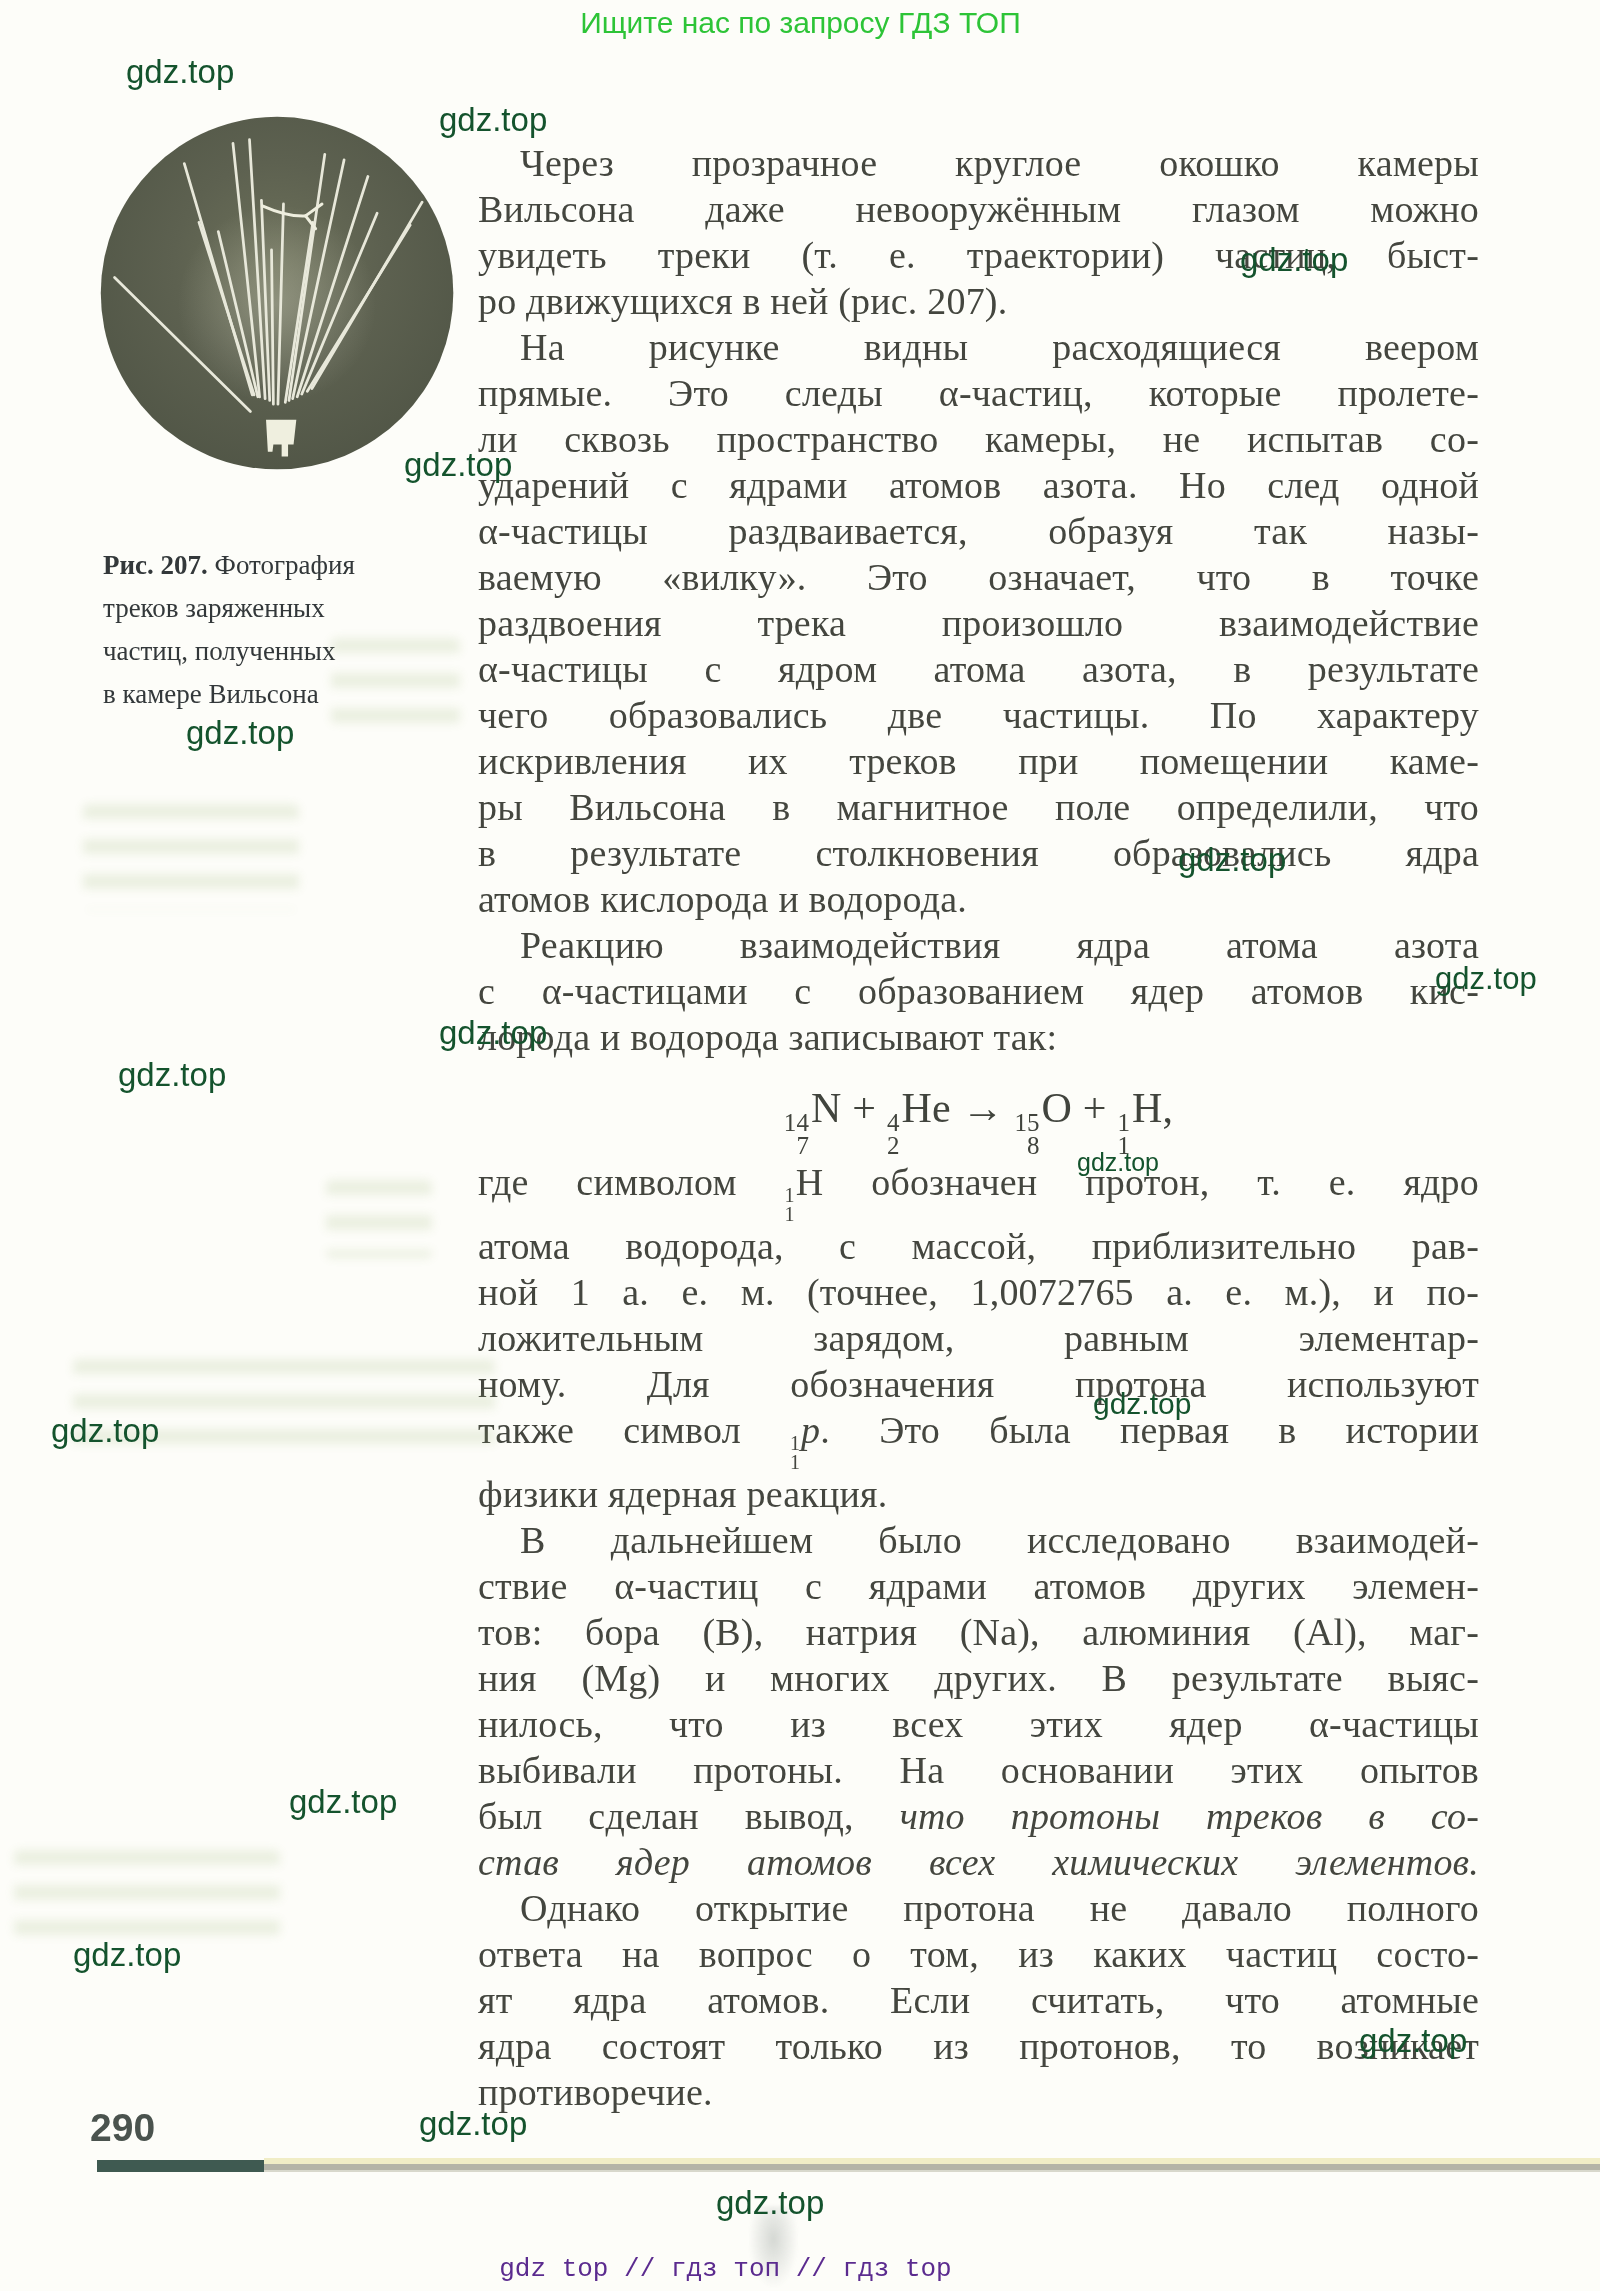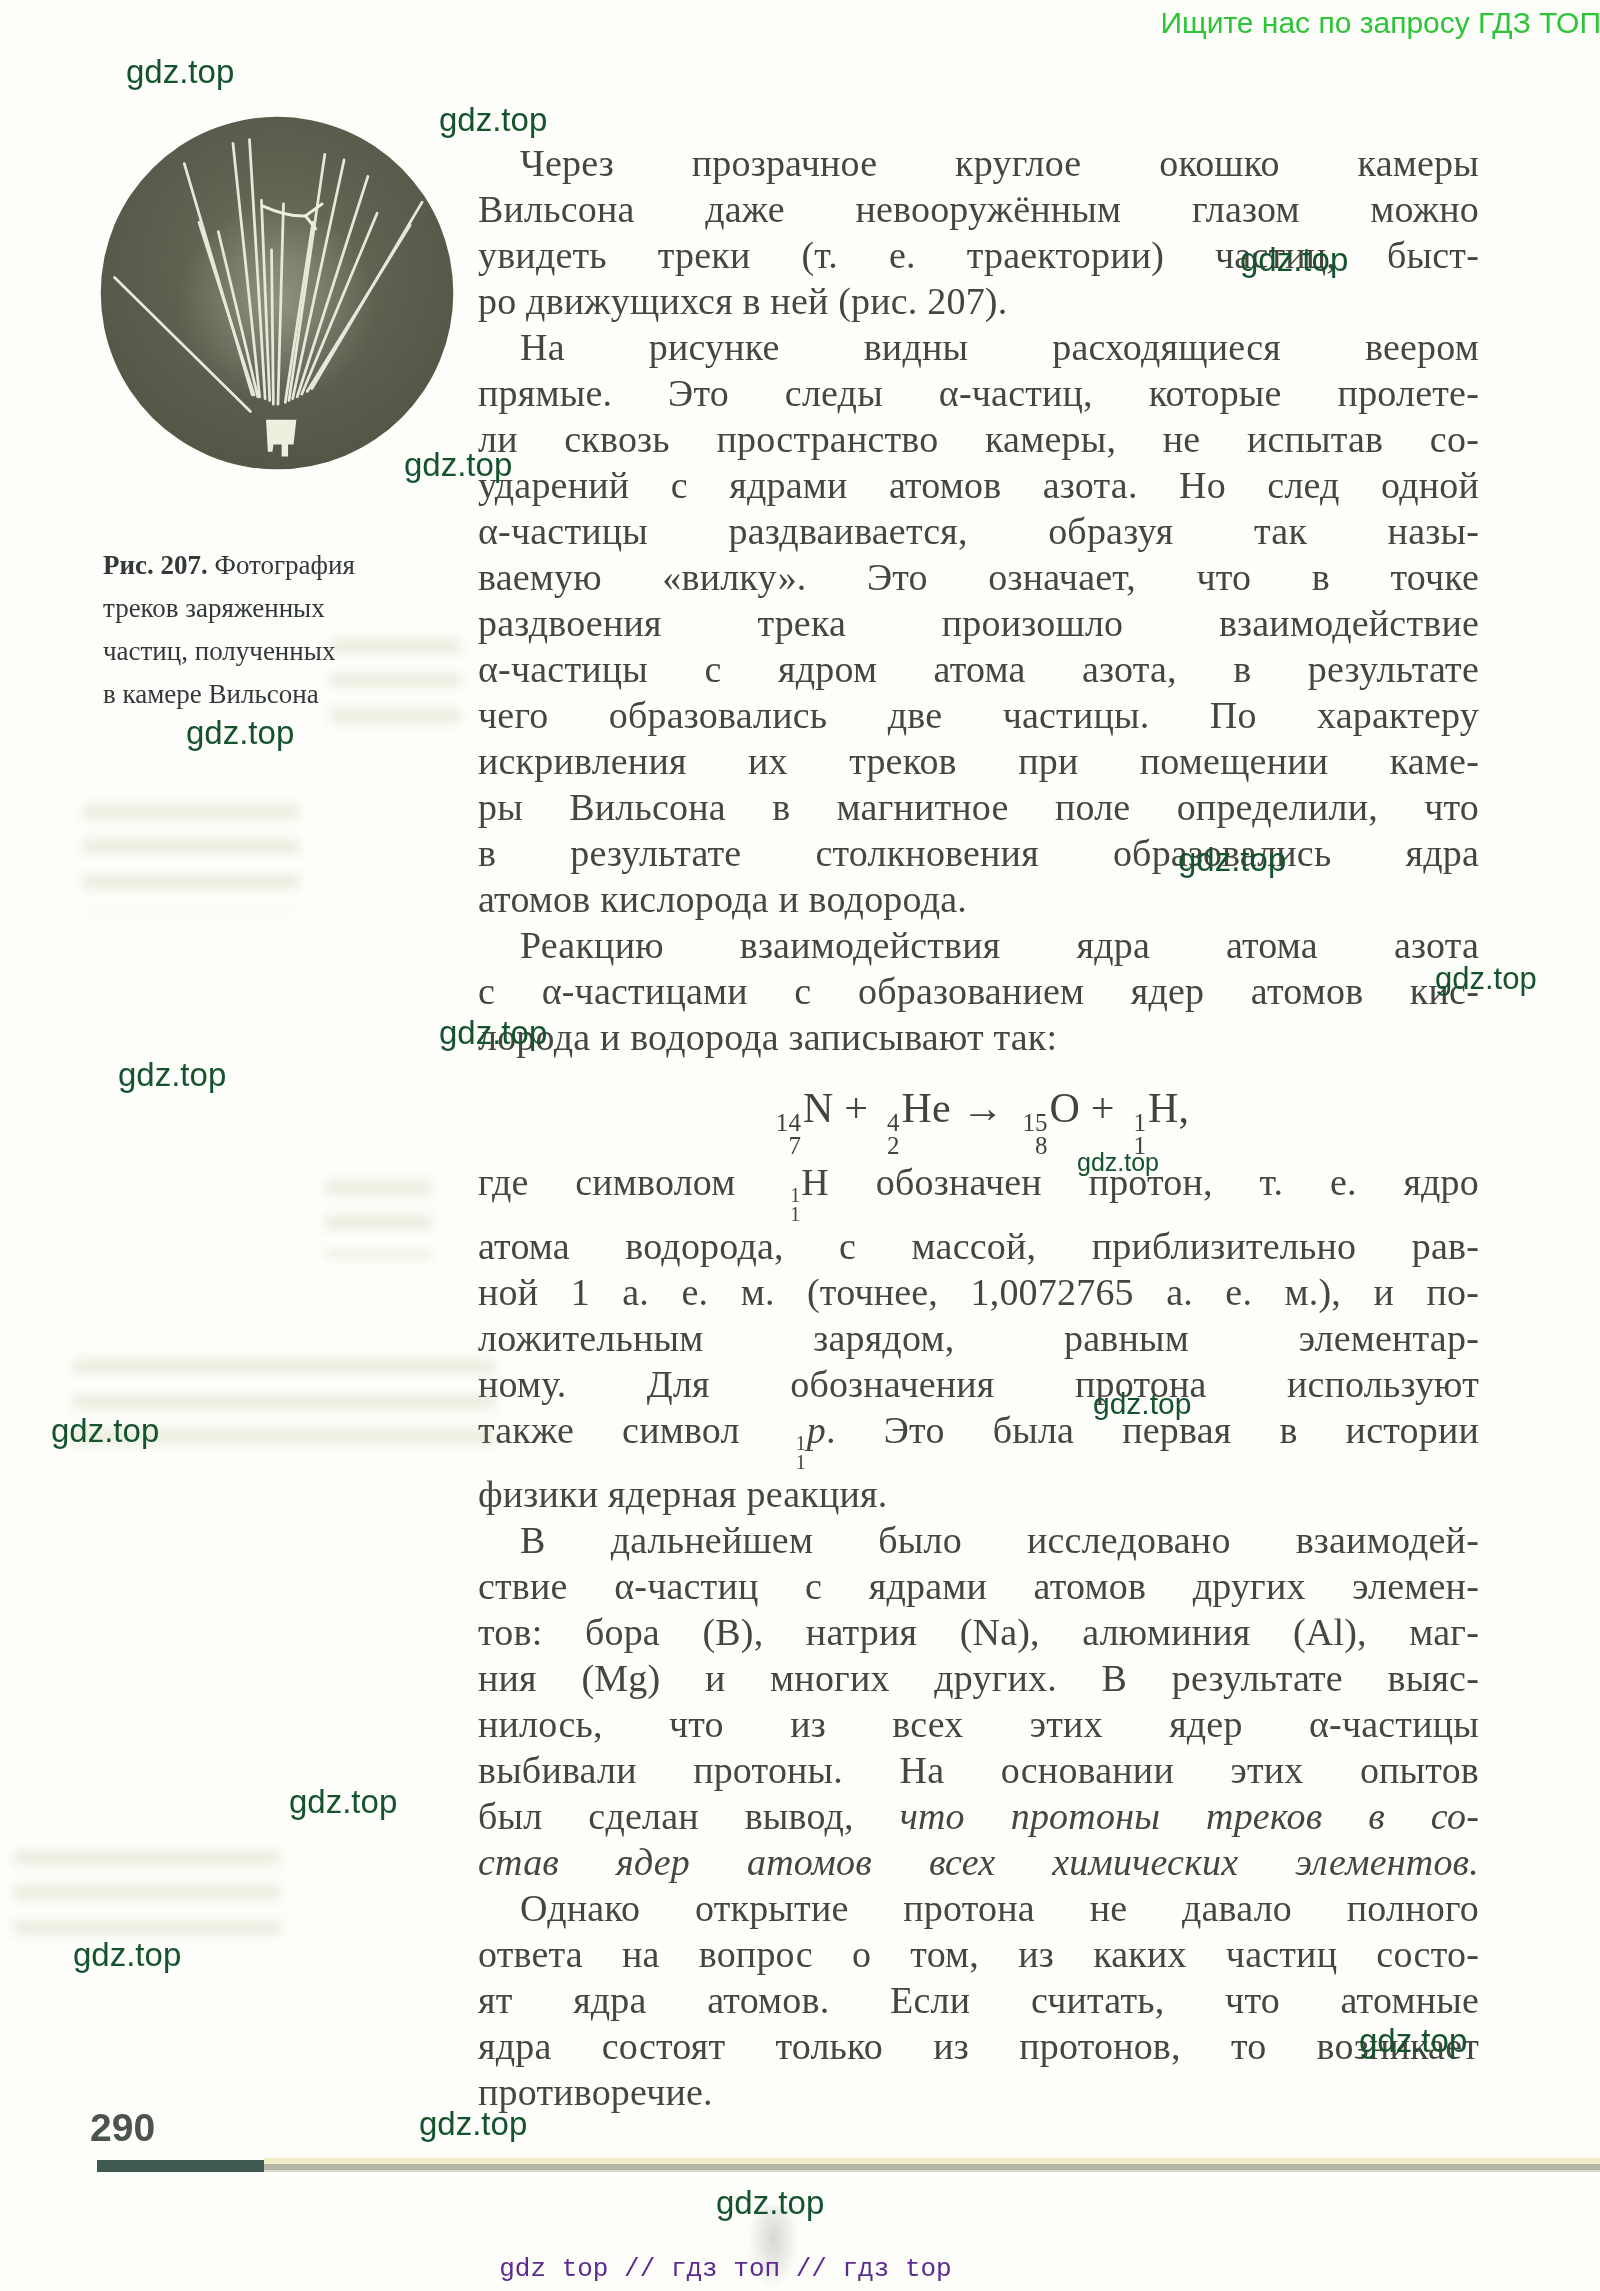--- a/index.html
+++ b/index.html
@@ -7,21 +7,21 @@
   #page{
     position:relative;
     width:1601px;height:2291px;
     background:#fdfdf9;
     overflow:hidden;
     font-family:"Liberation Serif", serif;
   }
   
   .banner{
     position:absolute;top:5.5px;left:0;width:100%;
-    text-align:right;
+    text-align:center;
     font-family:"Liberation Sans", sans-serif;
     font-size:30px;color:#2dc437;
   }
   
   .wm{
     position:absolute;
     font-family:"Liberation Sans", sans-serif;
     color:#14532d;
     white-space:nowrap;
   }
@@ -36,21 +36,21 @@
   .column{
     position:absolute;left:478px;top:140px;width:1001px;
     font-size:38px;line-height:46px;color:#44463f;
     letter-spacing:0.2px;
   }
   .line{width:100%;text-align:left;}
   .line.jl{text-align:justify;text-align-last:justify;}
   .line.ind{padding-left:42px;box-sizing:border-box;}
   .line i, .formula i{font-style:italic;}
   
-  .nuc{display:inline-block;white-space:nowrap;margin-left:8px;}
+  .nuc{display:inline-block;white-space:nowrap;}
   .nuc .stack{
     display:inline-flex;flex-direction:column;align-items:flex-end;
     line-height:.92;font-size:20px;vertical-align:-7.3px;margin-right:0.9px;
   }
   .formula{
     width:100%;text-align:center;font-size:42px;height:99px;
     line-height:96px;color:#41443d;
   }
   .formula .stack{font-size:25px;vertical-align:-9.2px;margin-right:1.8px;}
   

